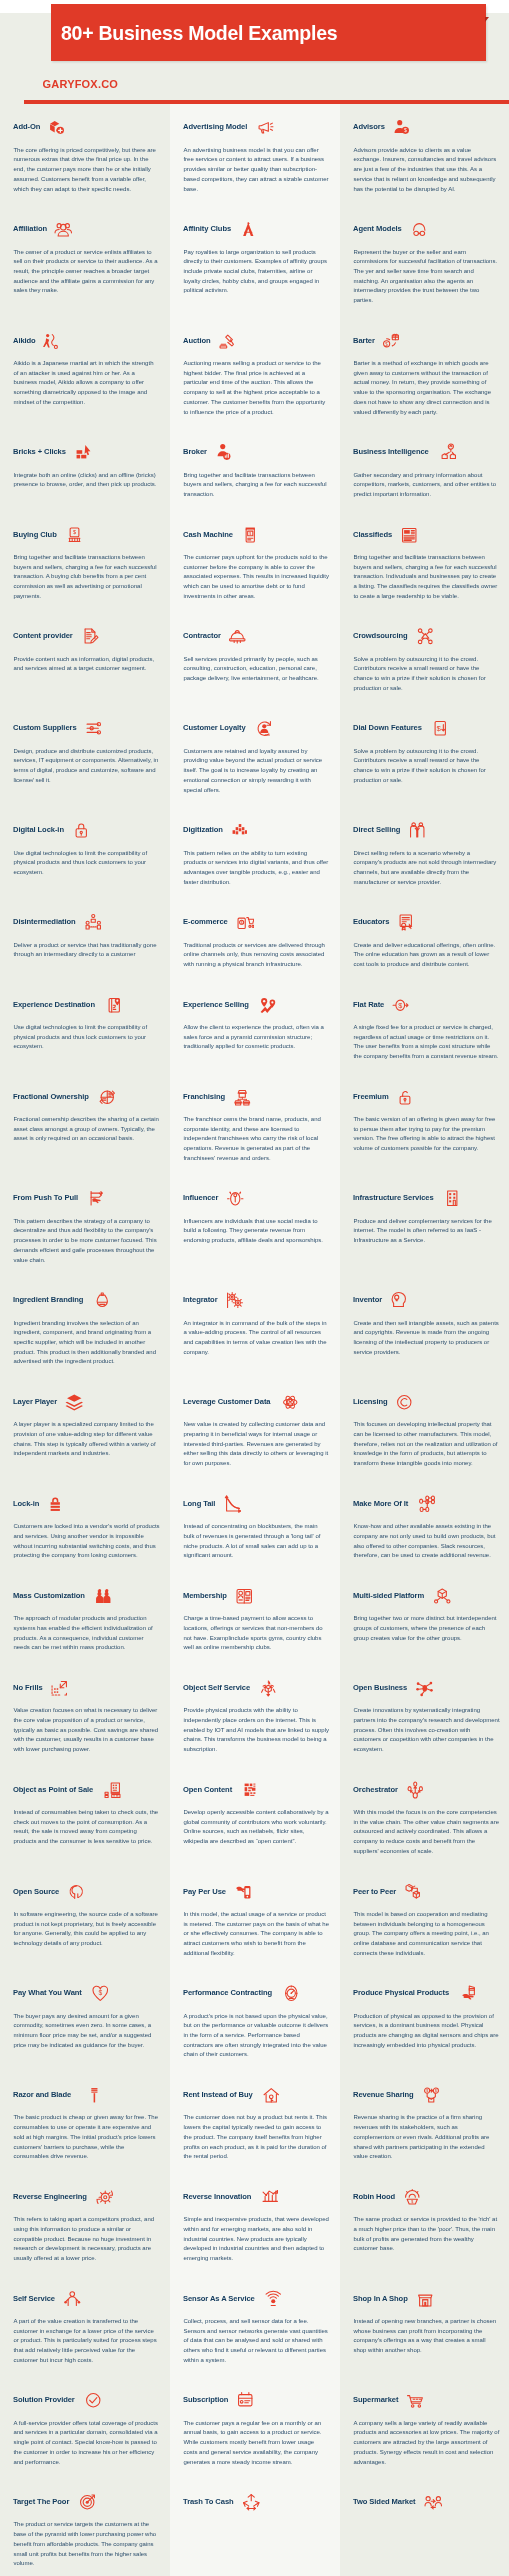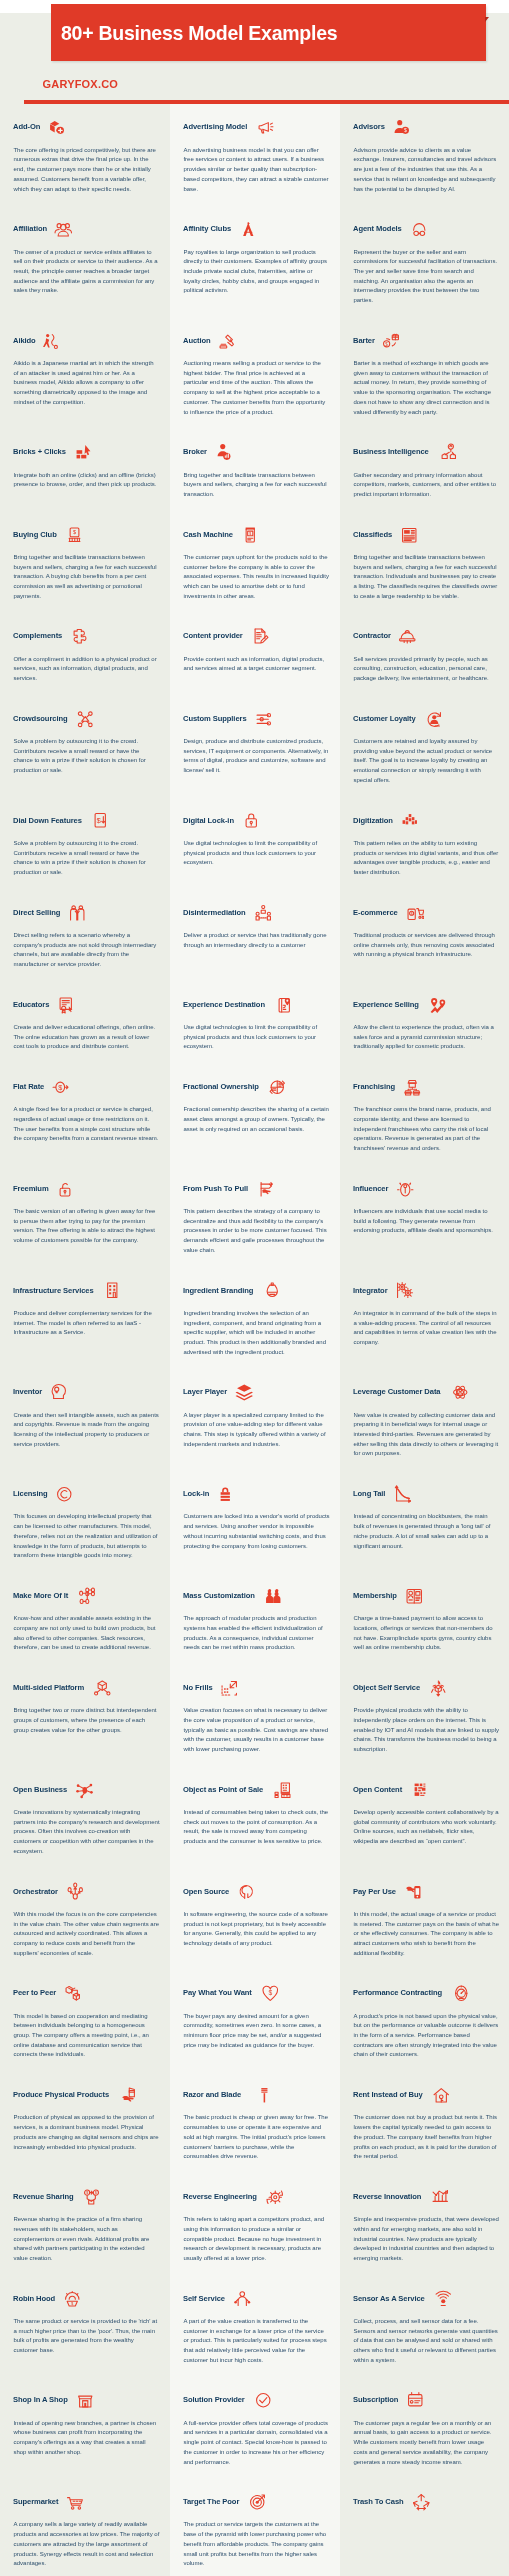--- a/index.html
+++ b/index.html
@@ -324,31 +324,20 @@
               <rect x="8" y="8" width="11" height="7" fill="currentColor" stroke="none"></rect>
               <path stroke="currentColor" fill="none" stroke-width="2.1" stroke-linecap="round" stroke-linejoin="round" d="M22 9h6M22 12h6M22 15h6"></path>
               <path stroke="currentColor" fill="none" stroke-width="2.1" stroke-linecap="round" stroke-linejoin="round" d="M8 19h20M8 22h20M8 25h20M8 28h14"></path>
             </svg>
           </span>
         </div>
         <div class="card-body">Bring together and facilitate transactions between buyers and sellers, charging a fee for each successful transaction. Indivuduals and businesses pay to create a listing. The classifieds requires the classifieds owner to ceate a large readership to be viable.</div>
       </div>
       <div class="card">
         <div class="card-head">
-          <span class="card-title">Complements</span>
-          <span class="card-icon">
-            <svg viewBox="0 0 36 36" aria-hidden="true">
-              <path stroke="currentColor" fill="none" stroke-width="2.1" stroke-linecap="round" stroke-linejoin="round" d="M14 5h8v4c2-2 6-1 6 3s-4 5-6 3v4h4c2-2 5-1 5 3s-3 5-5 3h-4v6h-8v-4c-2 2-6 1-6-3s4-5 6-3V16H8V8h6z"></path>
-            </svg>
-          </span>
-        </div>
-        <div class="card-body">Offer a compliment in addition to a physical product or services, such as information, digital products, and services.</div>
-      </div>
-      <div class="card">
-        <div class="card-head">
           <span class="card-title">Content provider</span>
           <span class="card-icon">
             <svg viewBox="0 0 36 36" aria-hidden="true">
               <path stroke="currentColor" fill="none" stroke-width="2.1" stroke-linecap="round" stroke-linejoin="round" d="M8 4h13l6 6v13"></path>
               <path stroke="currentColor" fill="none" stroke-width="2.1" stroke-linecap="round" stroke-linejoin="round" d="M21 4v6h6"></path>
               <path stroke="currentColor" fill="none" stroke-width="2.1" stroke-linecap="round" stroke-linejoin="round" d="M8 4v27h10"></path>
               <path stroke="currentColor" fill="none" stroke-width="2.1" stroke-linecap="round" stroke-linejoin="round" d="M11 11h7M11 15h9M11 19h9M11 23h6"></path>
               <path stroke="currentColor" fill="none" stroke-width="2.1" stroke-linecap="round" stroke-linejoin="round" d="M30 17l3 3-10 10-4 1 1-4z"></path>
             </svg>
           </span>

